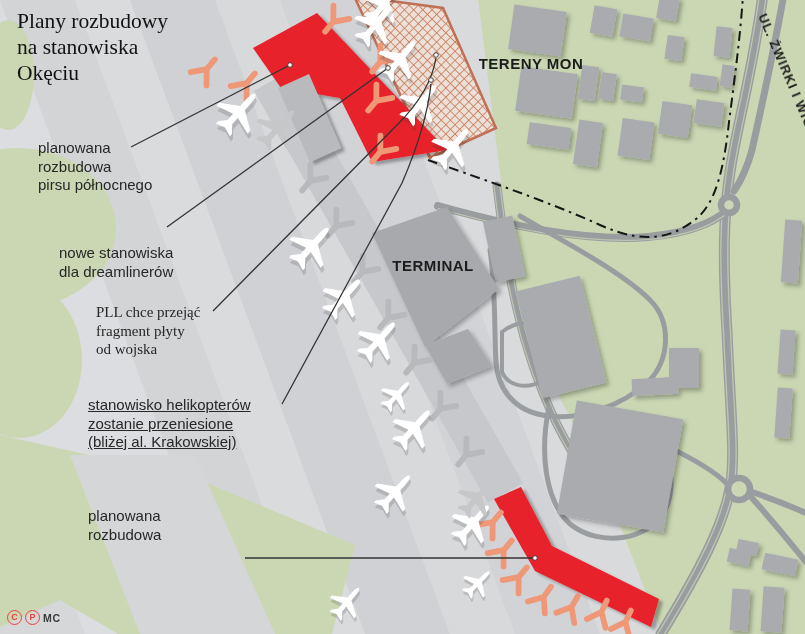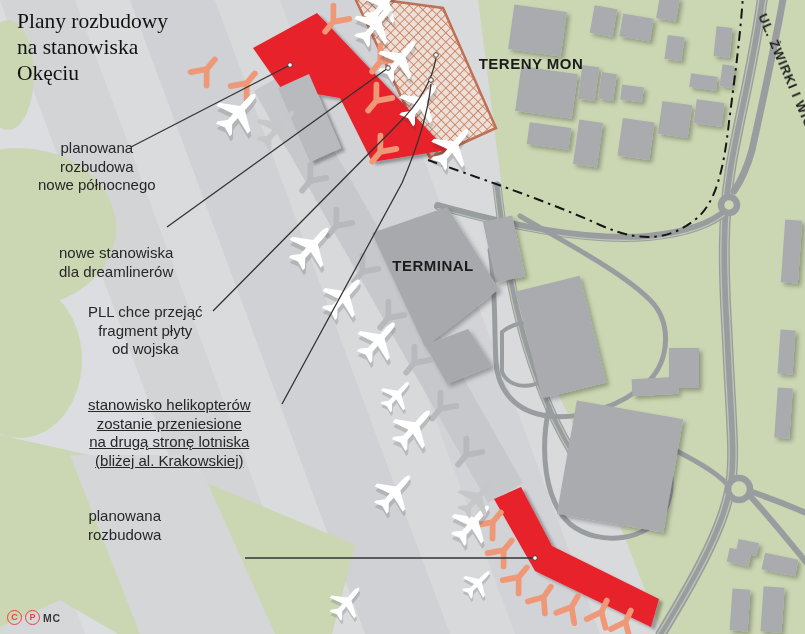--- a/index.html
+++ b/index.html
@@ -2,21 +2,21 @@
 <html><head>
 <meta charset="utf-8">
 <style>
   html,body{margin:0;padding:0;background:#888;}
   .canvas{position:relative;width:805px;height:634px;overflow:hidden;background:#d6d7d9;
           font-family:"Liberation Sans",sans-serif;}
   #map-svg{position:absolute;left:0;top:0;}
   .title{position:absolute;left:17px;top:8px;
          font-family:"Liberation Serif","DejaVu Serif",serif;font-weight:400;
          font-size:21.5px;line-height:26px;color:#121212;letter-spacing:0;}
-  .ann-label{position:absolute;font-size:15px;line-height:18.5px;color:#272727;text-align:center;}
+  .ann-label{position:absolute;font-size:15px;line-height:18.5px;color:#272727;}
   svg text{font-family:"Liberation Sans",sans-serif;fill:#1c1c1c;}
   .credits{position:absolute;left:7px;top:610px;display:flex;align-items:center;}
   .cp-icon{width:13px;height:13px;border:1.6px solid #e8423c;border-radius:50%;
            color:#e8423c;font-size:9px;font-weight:700;line-height:13px;text-align:center;
            margin-right:3px;}
   .credits-text{font-size:10.5px;font-weight:700;color:#3a3a3a;letter-spacing:.8px;}
 </style>
 </head>
 <body>
 
@@ -232,35 +232,34 @@
   <div class="title">
       <div>Plany rozbudowy</div>
       <div>na stanowiska</div>
       <div>Okęciu</div>
     </div>
 
   <div id="annotations">
       <div class="ann-label" style="left: 38px; top: 139px;">
         <div>planowana</div>
         <div>rozbudowa</div>
-        <div>nowe północnego</div>
+        <div>pirsu północnego</div>
       </div>
       <div class="ann-label" style="left: 59px; top: 244px;">
         <div>nowe stanowiska</div>
         <div>dla dreamlinerów</div>
       </div>
-      <div class="ann-label" style="left: 88px; top: 303px;">
+      <div class="ann-label" style="left: 96px; top: 303px; font-family: Liberation Serif, serif;">
         <div>PLL chce przejąć</div>
         <div>fragment płyty</div>
         <div>od wojska</div>
       </div>
       <div class="ann-label" style="left: 88px; top: 396px; text-decoration: underline;">
         <div>stanowisko helikopterów</div>
         <div>zostanie przeniesione</div>
-        <div>na drugą stronę lotniska</div>
         <div>(bliżej al. Krakowskiej)</div>
       </div>
       <div class="ann-label" style="left: 88px; top: 507px;">
         <div>planowana</div>
         <div>rozbudowa</div>
       </div>
     </div>
 
   <div class="credits">
     <span class="cp-icon">C</span>

